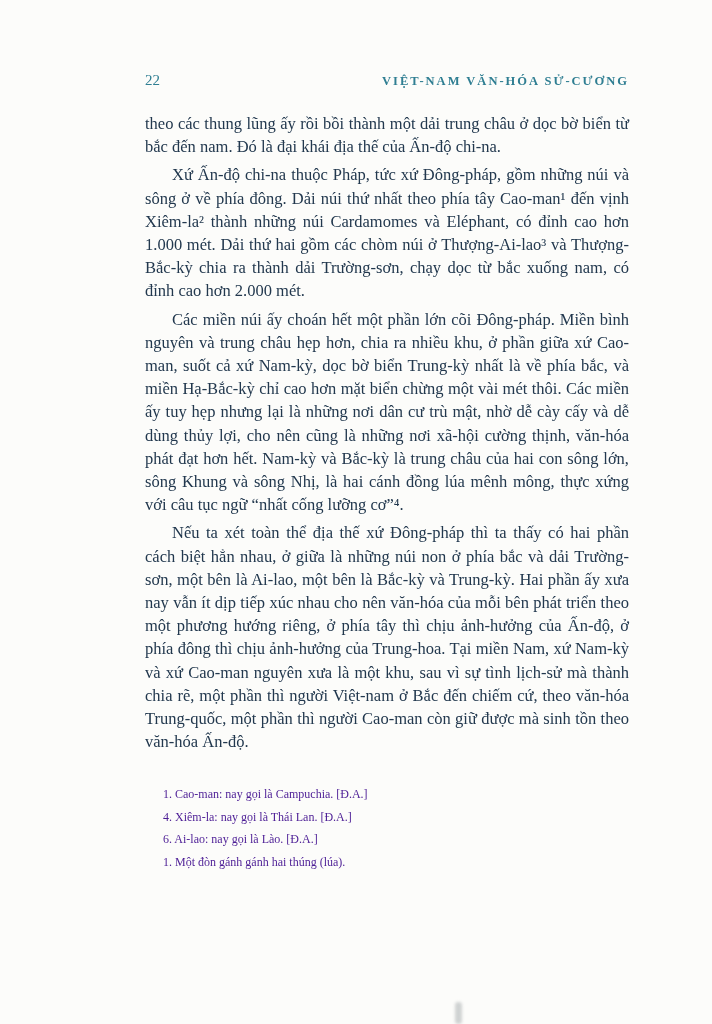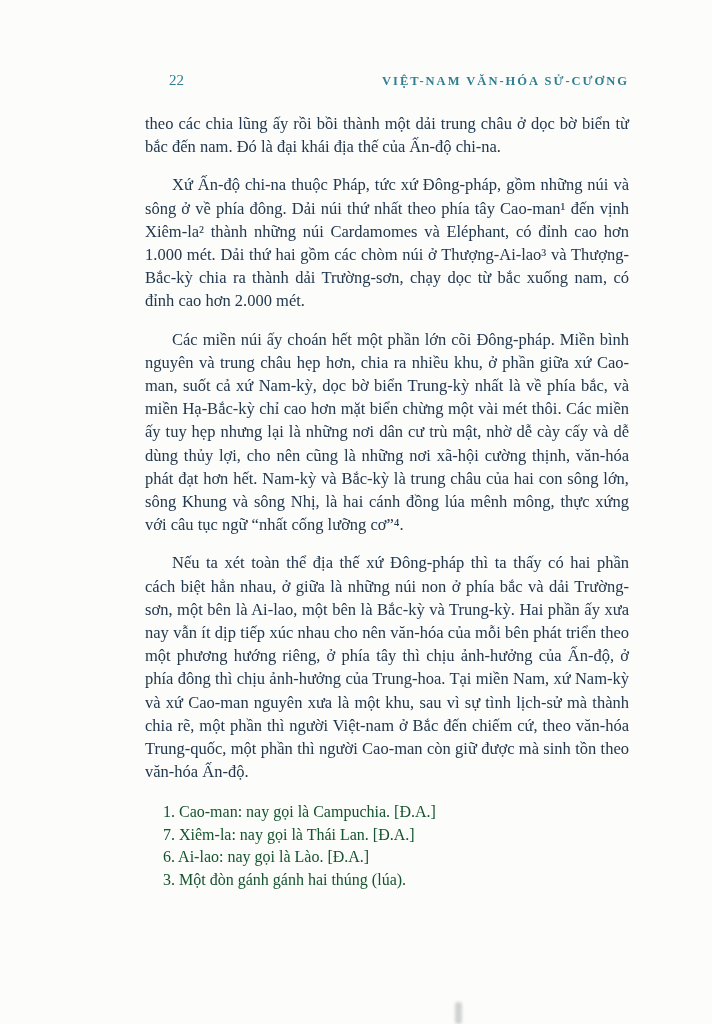--- a/index.html
+++ b/index.html
@@ -23,21 +23,20 @@
   .content {
     position: absolute;
     left: 145px;
     width: 484px;
     top: 72px;
   }
   .running-head {
     position: relative;
     height: 18px;
     margin-bottom: 22px;
-    margin-left: 24px;
   }
   .page-number {
     position: absolute;
     left: 0;
     top: 0;
     color: #2f7e92;
     font-size: 15px;
   }
   .header-title {
     position: absolute;
@@ -52,30 +51,30 @@
   }
   .body-text p {
     margin: 0;
     padding: 0;
     font-size: 16.5px;
     line-height: 23.2px;
     text-align: justify;
     color: #22384e;
   }
   .body-text p + p {
-    margin-top: 15px;
+    margin-top: 5px;
   }
   .body-text p.indent {
     text-indent: 27px;
   }
   .footnotes {
-    margin-top: 18px;
+    margin-top: 30px;
     padding-left: 18px;
-    color: #14532d;
-    font-size: 16px;
+    color: #4c1d95;
+    font-size: 12px;
     line-height: 22.5px;
   }
   .footnotes p {
     margin: 0;
     padding: 0;
     text-align: left;
   }
   .scan-artifact {
     position: absolute;
     left: 455px;
@@ -93,29 +92,29 @@
 
 <div class="page">
   <div class="content">
 
     <div class="running-head">
       <span class="page-number">22</span>
       <span class="header-title">VIỆT-NAM VĂN-HÓA SỬ-CƯƠNG</span>
     </div>
 
     <div class="body-text">
-      <p>theo các chia lũng ấy rồi bồi thành một dải trung châu ở dọc bờ biển từ bắc đến nam. Đó là đại khái địa thế của Ấn-độ chi-na.</p>
+      <p>theo các thung lũng ấy rồi bồi thành một dải trung châu ở dọc bờ biển từ bắc đến nam. Đó là đại khái địa thế của Ấn-độ chi-na.</p>
       <p class="indent">Xứ Ấn-độ chi-na thuộc Pháp, tức xứ Đông-pháp, gồm những núi và sông ở về phía đông. Dải núi thứ nhất theo phía tây Cao-man¹ đến vịnh Xiêm-la² thành những núi Cardamomes và Eléphant, có đỉnh cao hơn 1.000 mét. Dải thứ hai gồm các chòm núi ở Thượng-Ai-lao³ và Thượng-Bắc-kỳ chia ra thành dải Trường-sơn, chạy dọc từ bắc xuống nam, có đỉnh cao hơn 2.000 mét.</p>
       <p class="indent">Các miền núi ấy choán hết một phần lớn cõi Đông-pháp. Miền bình nguyên và trung châu hẹp hơn, chia ra nhiều khu, ở phần giữa xứ Cao-man, suốt cả xứ Nam-kỳ, dọc bờ biển Trung-kỳ nhất là về phía bắc, và miền Hạ-Bắc-kỳ chỉ cao hơn mặt biển chừng một vài mét thôi. Các miền ấy tuy hẹp nhưng lại là những nơi dân cư trù mật, nhờ dễ cày cấy và dễ dùng thủy lợi, cho nên cũng là những nơi xã-hội cường thịnh, văn-hóa phát đạt hơn hết. Nam-kỳ và Bắc-kỳ là trung châu của hai con sông lớn, sông Khung và sông Nhị, là hai cánh đồng lúa mênh mông, thực xứng với câu tục ngữ “nhất cống lưỡng cơ”⁴.</p>
       <p class="indent">Nếu ta xét toàn thể địa thế xứ Đông-pháp thì ta thấy có hai phần cách biệt hẳn nhau, ở giữa là những núi non ở phía bắc và dải Trường-sơn, một bên là Ai-lao, một bên là Bắc-kỳ và Trung-kỳ. Hai phần ấy xưa nay vẫn ít dịp tiếp xúc nhau cho nên văn-hóa của mỗi bên phát triển theo một phương hướng riêng, ở phía tây thì chịu ảnh-hưởng của Ấn-độ, ở phía đông thì chịu ảnh-hưởng của Trung-hoa. Tại miền Nam, xứ Nam-kỳ và xứ Cao-man nguyên xưa là một khu, sau vì sự tình lịch-sử mà thành chia rẽ, một phần thì người Việt-nam ở Bắc đến chiếm cứ, theo văn-hóa Trung-quốc, một phần thì người Cao-man còn giữ được mà sinh tồn theo văn-hóa Ấn-độ.</p>
     </div>
 
     <div class="footnotes">
       <p>1. Cao-man: nay gọi là Campuchia. [Đ.A.]</p>
-      <p>7. Xiêm-la: nay gọi là Thái Lan. [Đ.A.]</p>
+      <p>4. Xiêm-la: nay gọi là Thái Lan. [Đ.A.]</p>
       <p>6. Ai-lao: nay gọi là Lào. [Đ.A.]</p>
-      <p>3. Một đòn gánh gánh hai thúng (lúa).</p>
+      <p>1. Một đòn gánh gánh hai thúng (lúa).</p>
     </div>
 
   </div>
 
   <div class="scan-artifact"></div>
 </div>
 
 </body></html>

